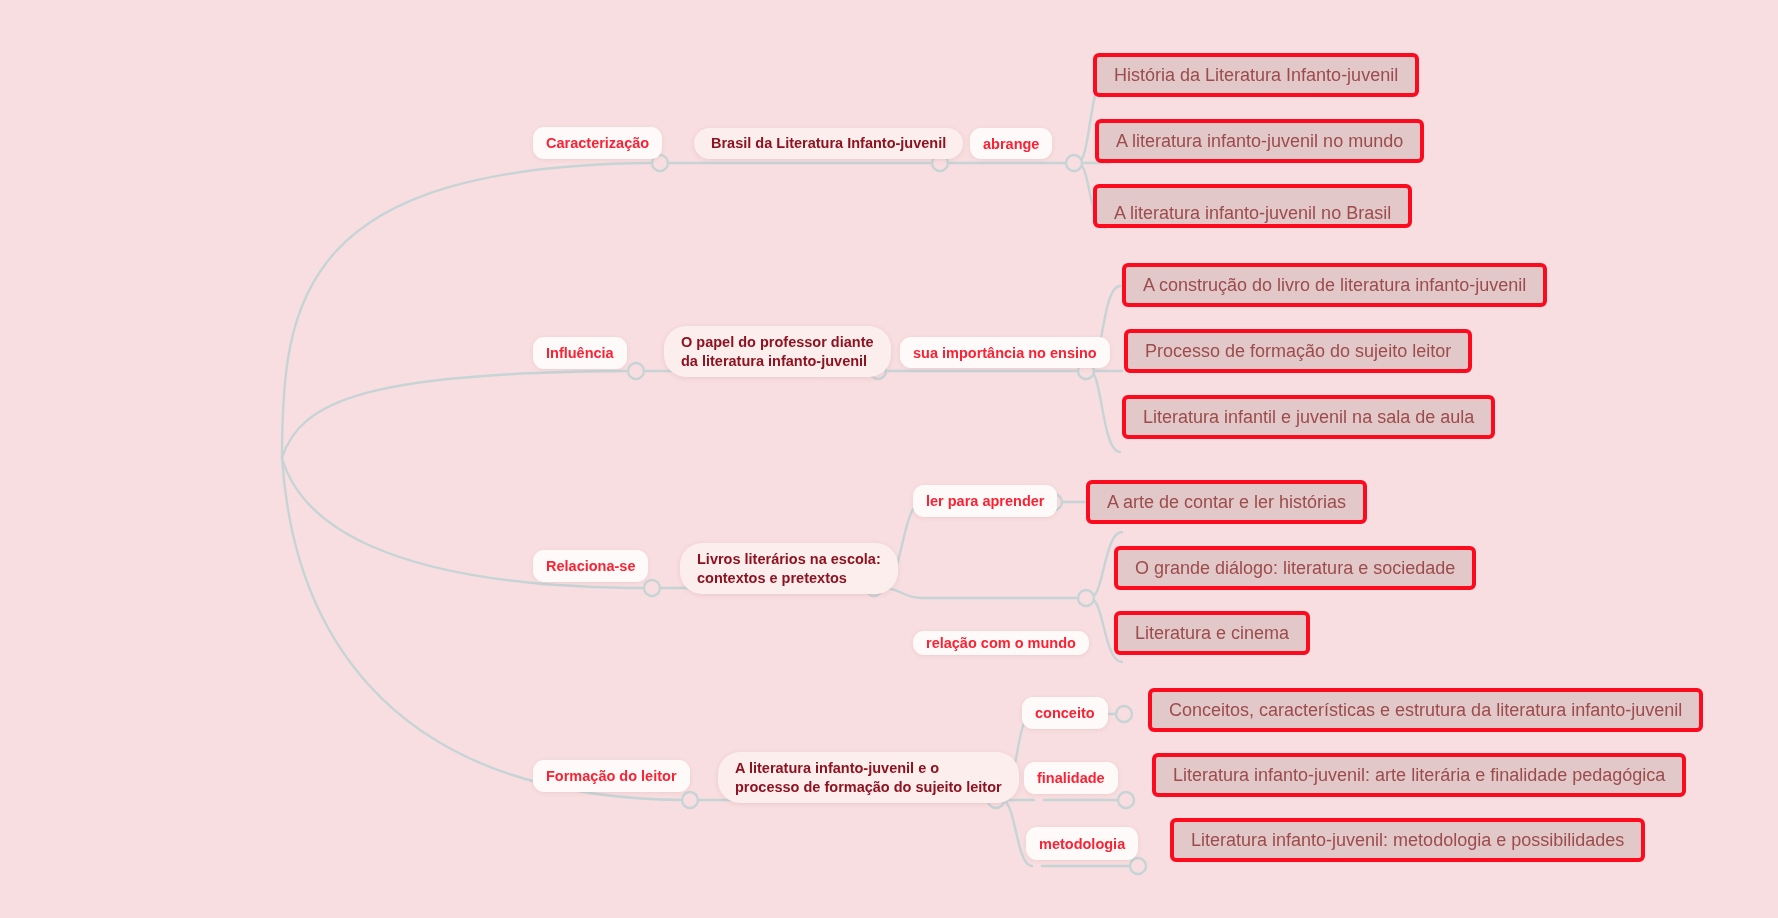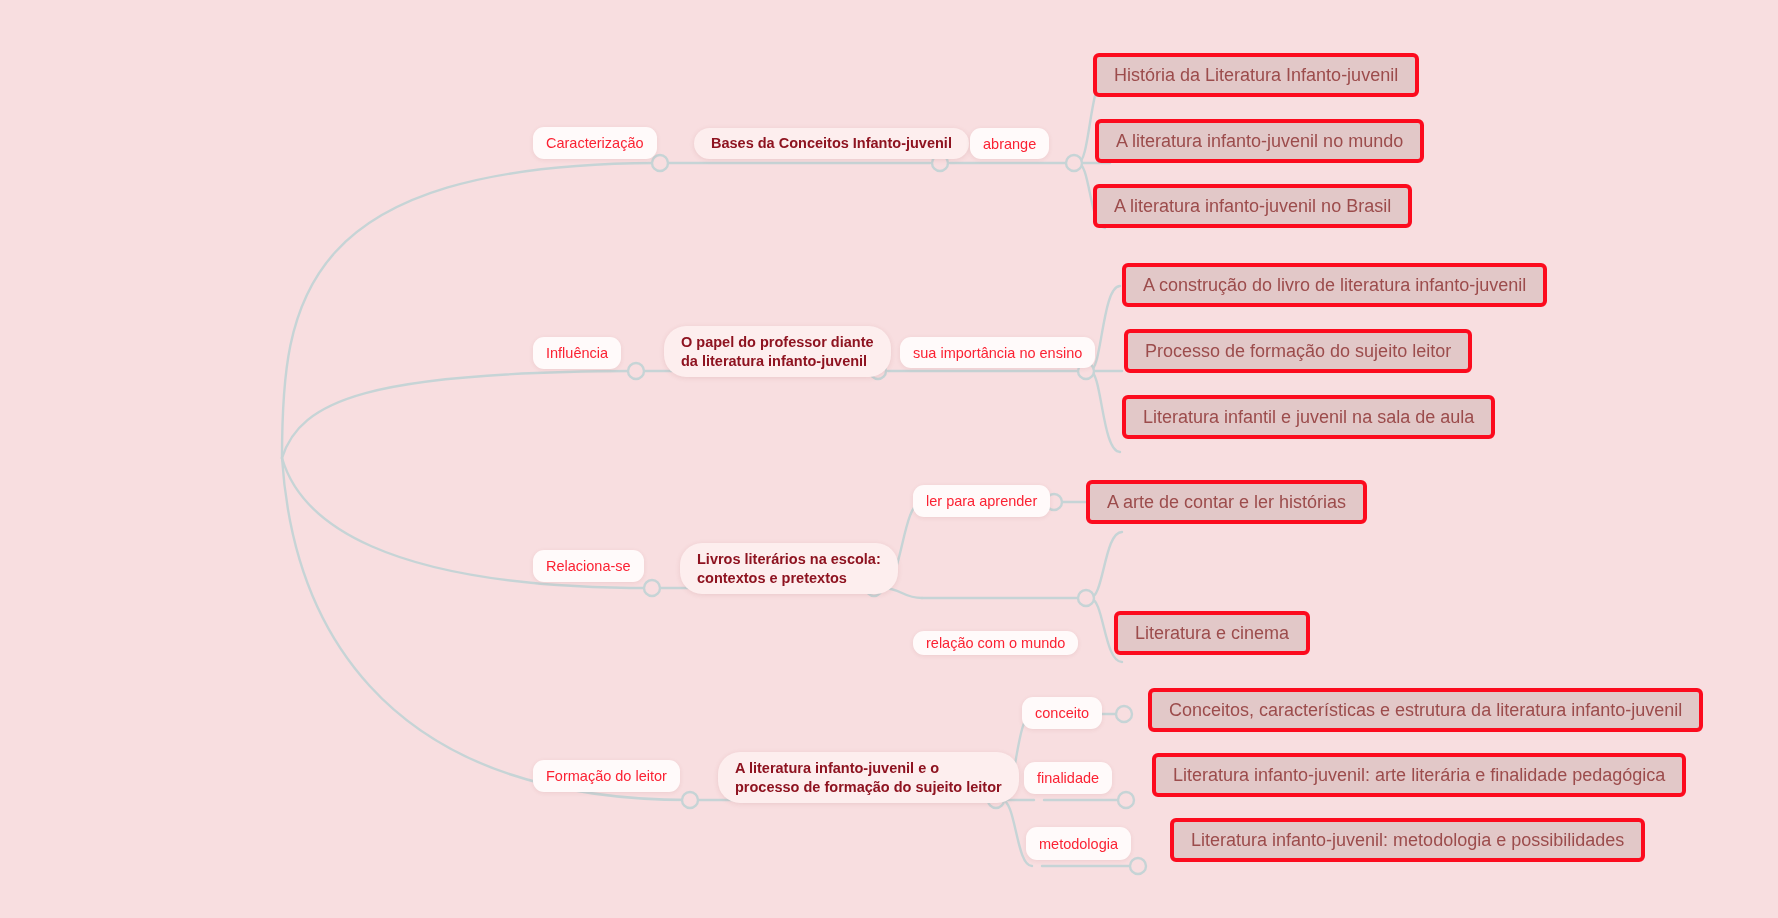--- a/index.html
+++ b/index.html
@@ -59,20 +59,21 @@
     box-sizing: border-box;
     display: flex;
     align-items: center;
     justify-content: center;
     padding: 0 13px;
     color: #FB2233;
     font-size: 14.5px;
     white-space: nowrap;
     box-shadow: 0 1px 4px rgba(150,60,60,0.10);
     z-index: 5;
+    font-weight: bold;
   }
 
   
   .topic {
     position: absolute;
     background: #FDEEEE;
     border-radius: 22px;
     box-sizing: border-box;
     display: flex;
     align-items: center;
@@ -169,34 +170,34 @@
       <circle cx="1138" cy="866" r="8"></circle>
     </g>
   </svg>
 
 
   <div class="tag" style="left:533px; top:127px; height:32px;">
     <span>Caracterização</span>
   </div>
 
   <div class="topic" style="left:694px; top:128px; height:31px;">
-    <span>Bases da Conceitos Infanto-juvenil</span>
+    <span>Brasil da Literatura Infanto-juvenil</span>
   </div>
 
   <div class="tag" style="left:970px; top:128px; height:31px;">
     <span>abrange</span>
   </div>
 
   <div class="leaf" style="left:1093px; top:53px;">
     <span>História da Literatura Infanto-juvenil</span>
   </div>
   <div class="leaf" style="left:1095px; top:119px;">
     <span>A literatura infanto-juvenil no mundo</span>
   </div>
-  <div class="leaf" style="left:1093px; top:184px;">
+  <div class="leaf" style="left:1093px; top:184px;align-items:flex-end;">
     <span>A literatura infanto-juvenil no Brasil</span>
   </div>
 
   <div class="tag" style="left:533px; top:337px; height:32px;">
     <span>Influência</span>
   </div>
 
   <div class="topic two-line" style="left:664px; top:326px; flex-direction:column; align-items:flex-start;">
     <span>O papel do professor diante</span>
     <span>da literatura infanto-juvenil</span>
@@ -228,20 +229,23 @@
   <div class="tag" style="left:913px; top:485px; height:32px;">
     <span>ler para aprender</span>
   </div>
   <div class="tag" style="left:913px; top:608px; height:24px;margin-top:23px;">
     <span>relação com o mundo</span>
   </div>
 
   <div class="leaf" style="left:1086px; top:480px;">
     <span>A arte de contar e ler histórias</span>
   </div>
+  <div class="leaf" style="left:1114px; top:546px;">
+    <span>O grande diálogo: literatura e sociedade</span>
+  </div>
   <div class="leaf" style="left:1114px; top:611px;">
     <span>Literatura e cinema</span>
   </div>
 
   <div class="tag" style="left:533px; top:760px; height:32px;">
     <span>Formação do leitor</span>
   </div>
 
   <div class="topic two-line" style="left:718px; top:752px; flex-direction:column; align-items:flex-start;">
     <span>A literatura infanto-juvenil e o</span>

